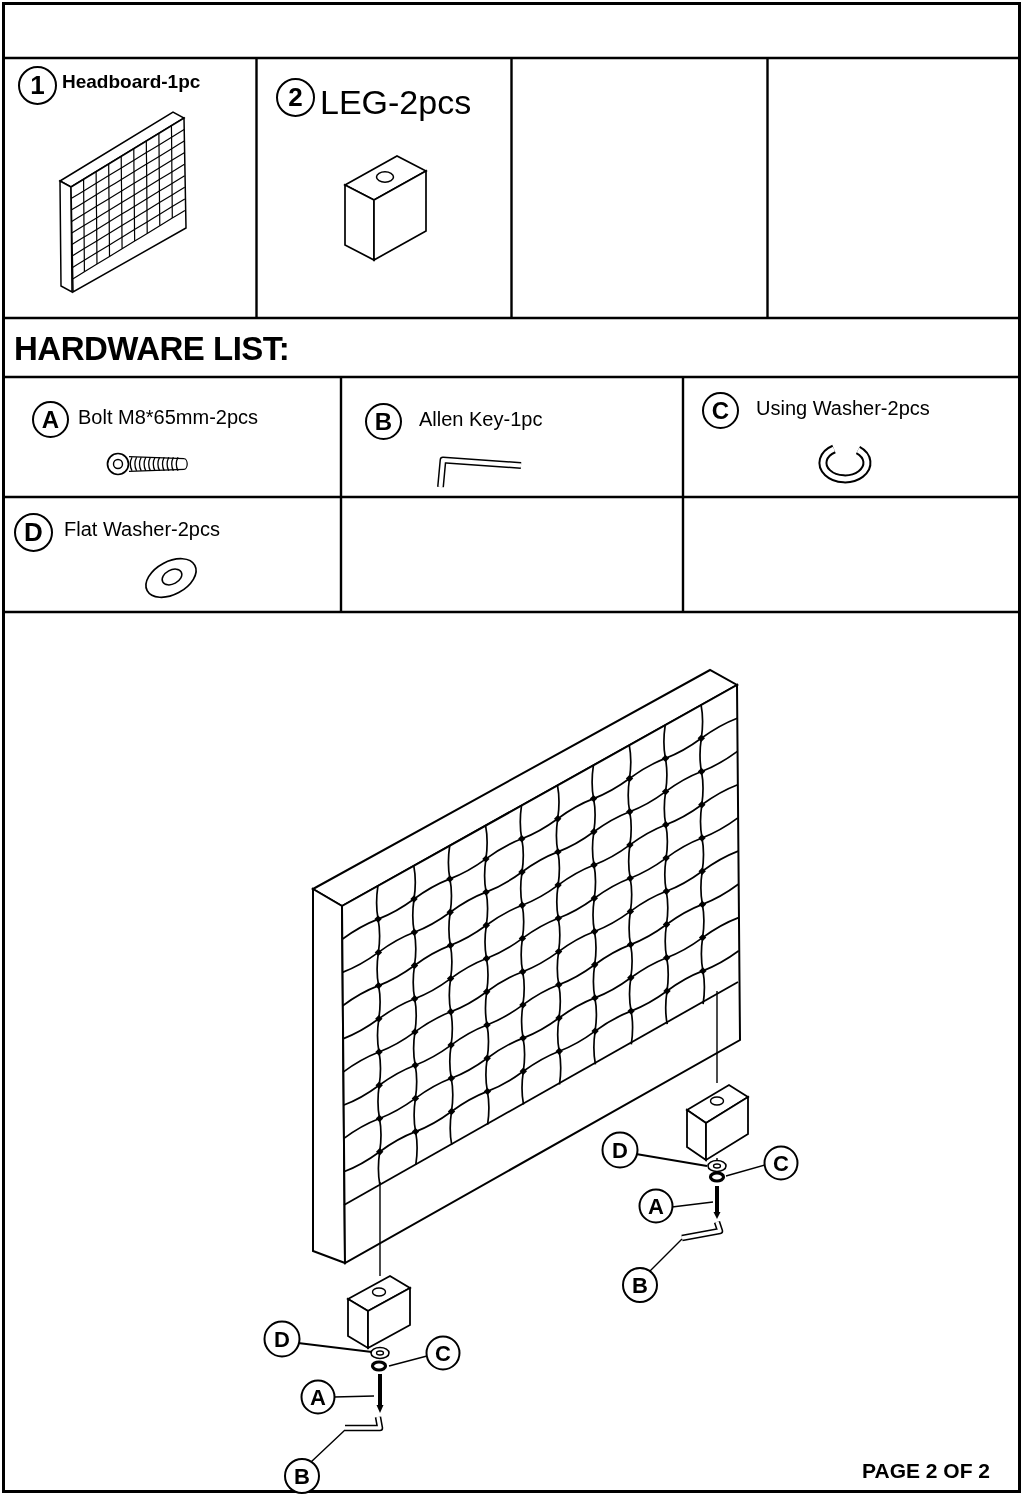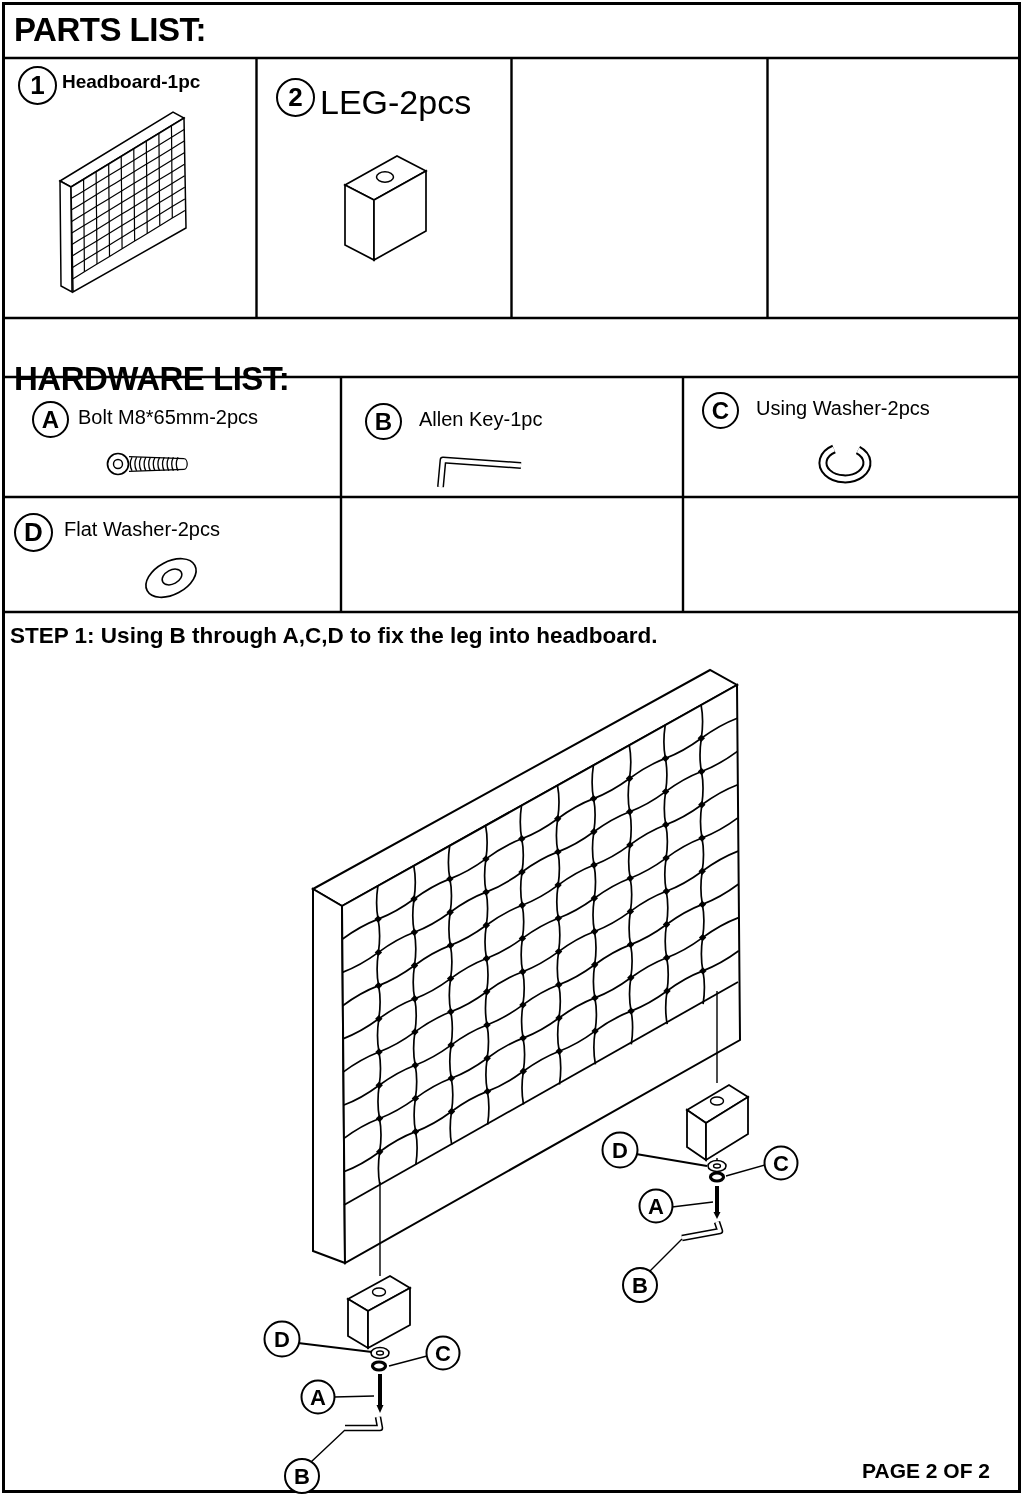--- a/index.html
+++ b/index.html
@@ -285,33 +285,32 @@
         <circle cx="318" cy="1397" r="16.5" class="face" stroke-width="2"></circle>
         <text x="318" y="1405">A</text>
       </g>
       <g>
         <circle cx="302" cy="1476" r="17" class="face" stroke-width="2"></circle>
         <text x="302" y="1484">B</text>
       </g>
     </g>
   </svg>
 
-  <div class="abs title" style="left:14px;top:11px;">PARTS LIST:</div>
 
   <div class="badge b38" style="left:18px;top:66px;">
       <span>1</span>
     </div>
   <div class="abs lbl bold" style="left:62px;top:71px;">Headboard-1pc</div>
 
   <div class="badge b38" style="left:276px;top:78px;">
       <span>2</span>
     </div>
   <div class="abs lbl" style="left:320px;top:83px;font-size:34px;">LEG-2pcs</div>
 
-  <div class="abs title" style="left:14px;top:330px;margin-top:30px;">HARDWARE LIST:</div>
+  <div class="abs title" style="left:14px;top:330px;">HARDWARE LIST:</div>
 
   <div class="badge b36" style="left:32px;top:401px;">
       <span>A</span>
     </div>
   <div class="abs lbl" style="left:78px;top:406px;">Bolt M8*65mm-2pcs</div>
 
   <div class="badge b36" style="left:365px;top:403px;">
       <span>B</span>
     </div>
   <div class="abs lbl" style="left:419px;top:408px;">Allen Key-1pc</div>
@@ -319,16 +318,15 @@
   <div class="badge b36" style="left:702px;top:392px;">
       <span>C</span>
     </div>
   <div class="abs lbl" style="left:756px;top:397px;">Using Washer-2pcs</div>
 
   <div class="badge b38" style="left:14px;top:513px;">
       <span>D</span>
     </div>
   <div class="abs lbl" style="left:64px;top:518px;">Flat Washer-2pcs</div>
 
-  <div class="abs step" style="left:10px;top:623px;">STEP 1: Using B through A,C,D to fix the leg into headboard.</div>
 
   <div class="abs footer" style="right:34px;top:1459px;">PAGE 2 OF 2</div>
 </div>
 
 </body></html>

